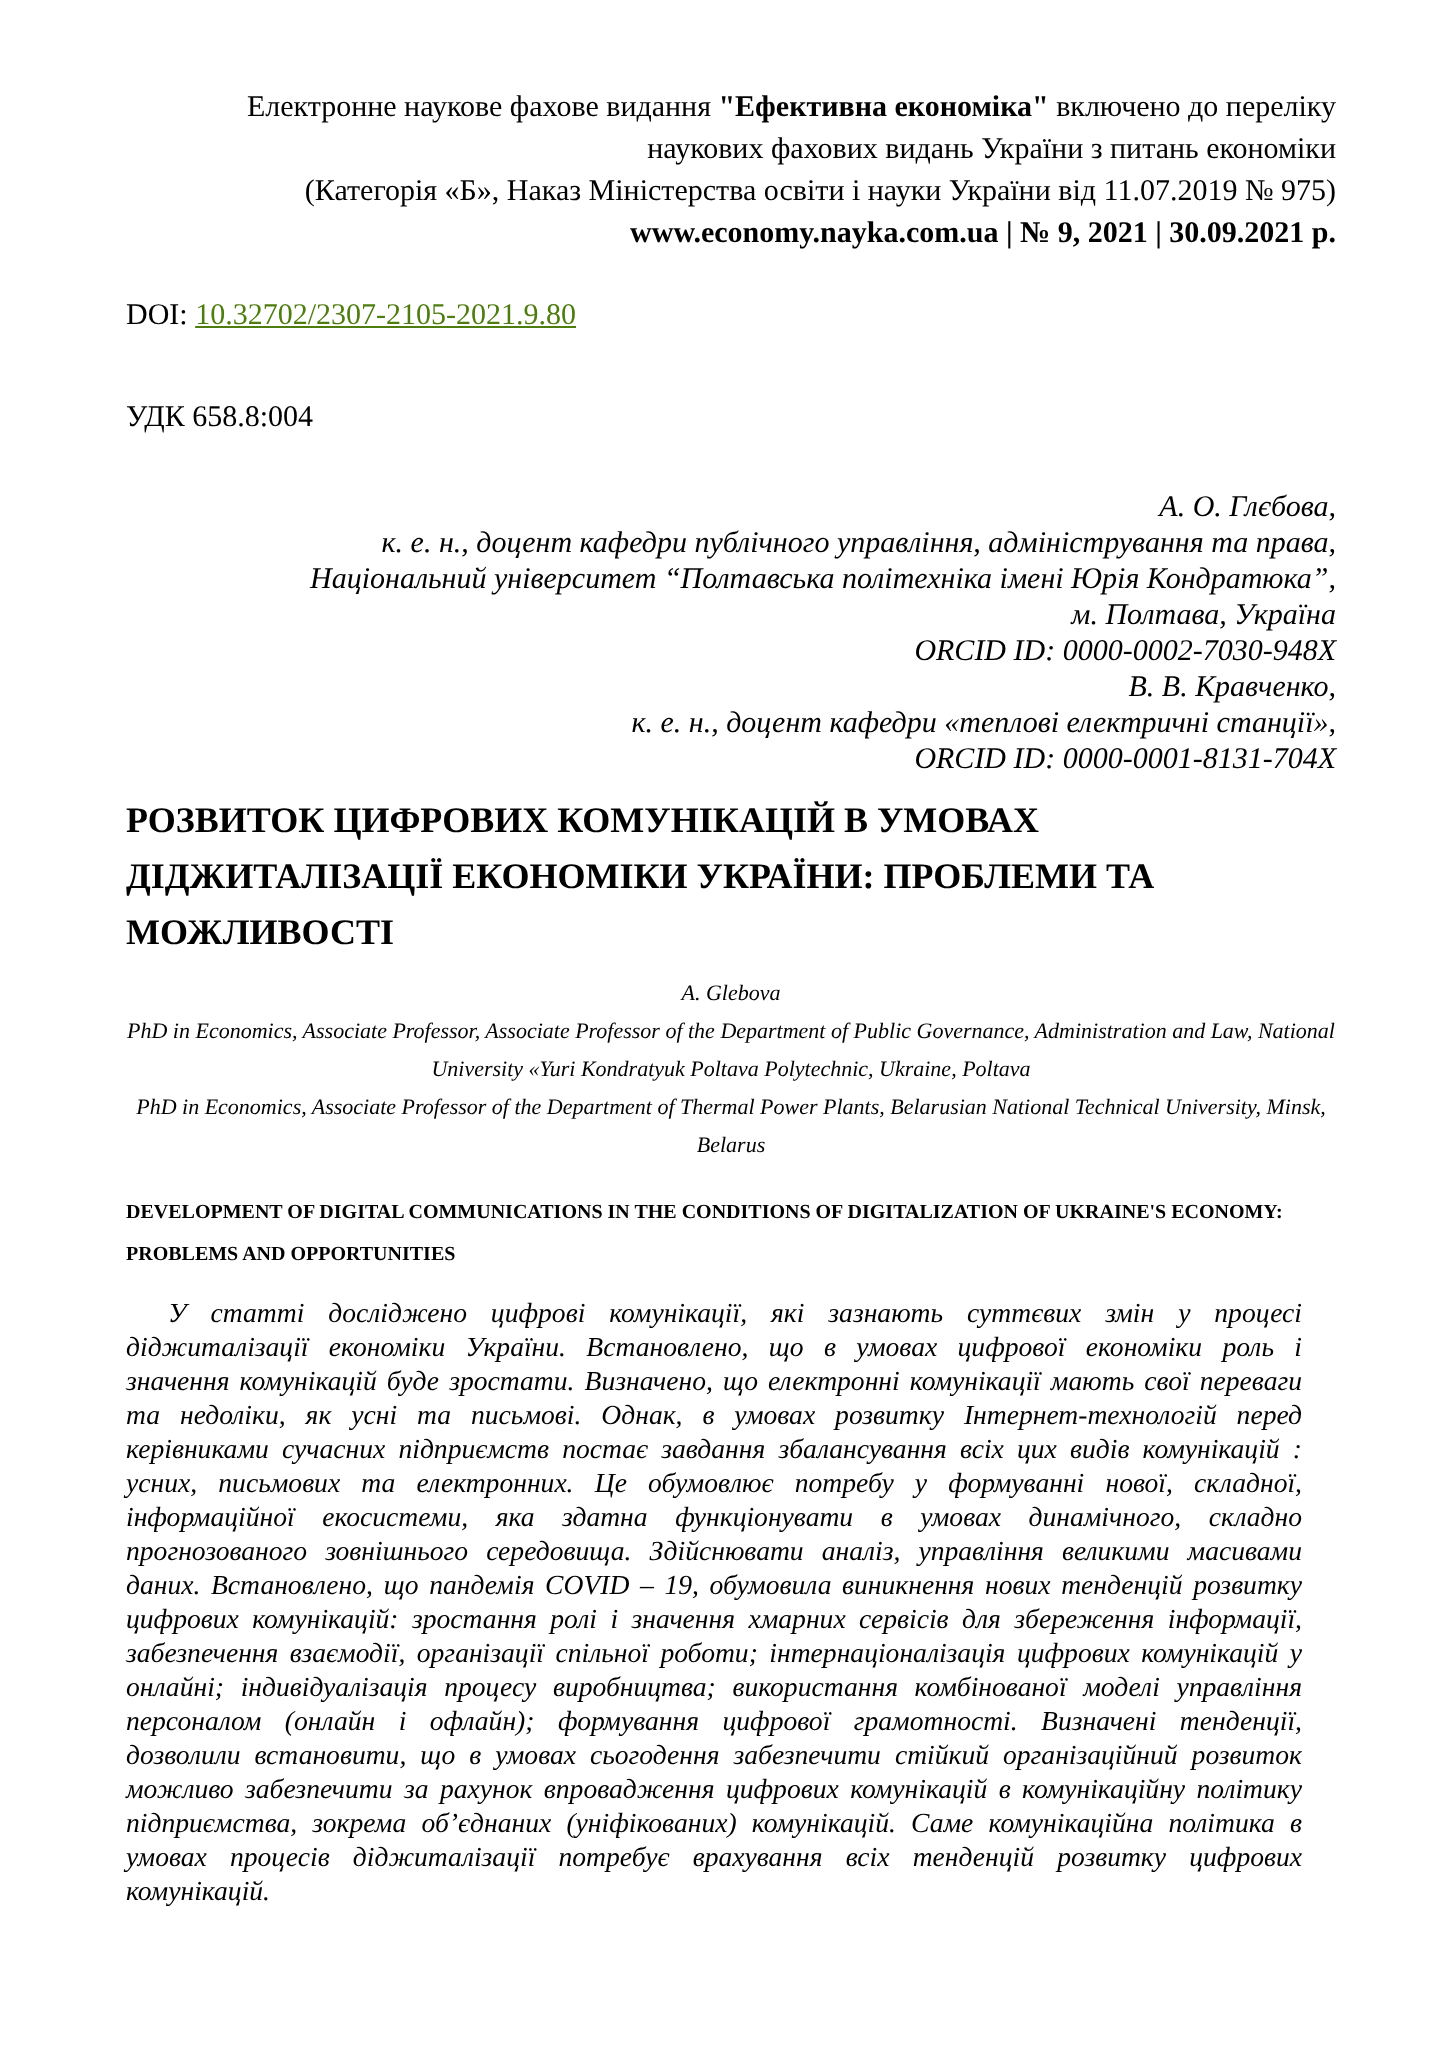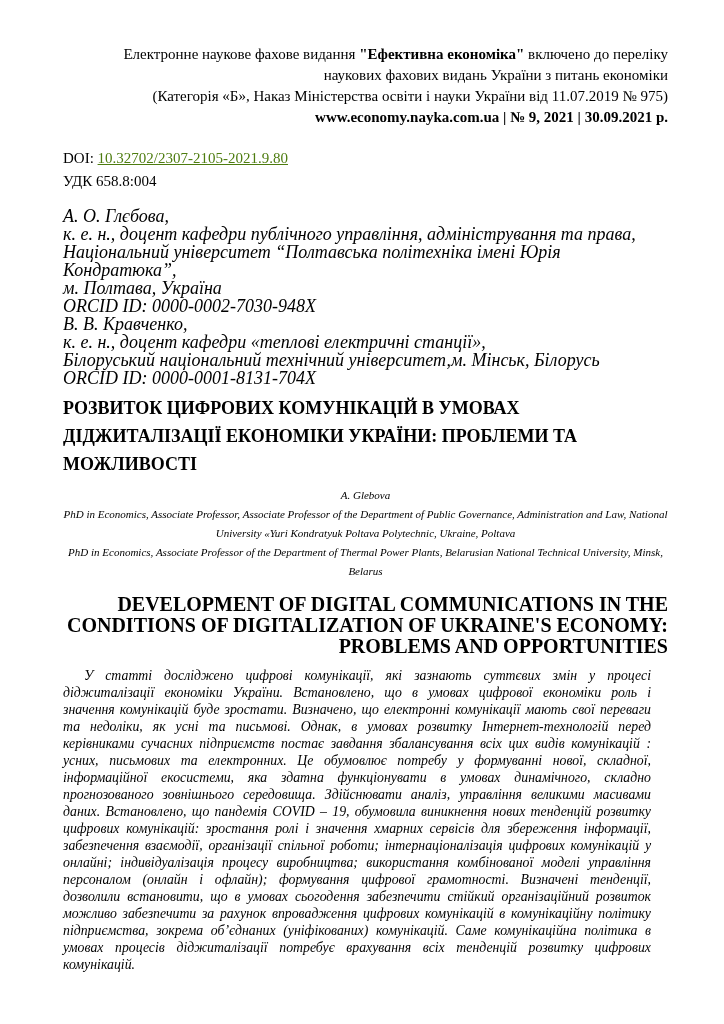--- a/index.html
+++ b/index.html
@@ -30,49 +30,49 @@
     margin-top: 20px;
     font-size: 15px;
     line-height: 21px;
   }
   .doi-link {
     color: #4d7c0f;
     text-decoration: underline;
     cursor: pointer;
   }
   .udk-row {
-    margin-top: 2px;
+    margin-top: 30px;
     font-size: 15px;
     line-height: 21px;
   }
   .authors-ua {
-    margin-top: 15px;
-    text-align: left;
+    margin-top: 25px;
+    text-align: right;
     font-style: italic;
-    font-size: 18px;
+    font-size: 15px;
     line-height: 18px;
   }
   .title-ua {
     margin: 7px 0 0 0;
     font-weight: bold;
     font-size: 18px;
     line-height: 28px;
   }
   .authors-en {
     margin-top: 8px;
     text-align: center;
     font-style: italic;
     font-size: 11px;
     line-height: 19px;
   }
   .title-en {
     margin: 13px 0 0 0;
-    text-align: right;
+    text-align: left;
     font-weight: bold;
-    font-size: 20px;
+    font-size: 10px;
     line-height: 21px;
   }
   .abstract {
     margin: 10px 17px 0 0;
     text-align: justify;
     font-style: italic;
     font-size: 13.8px;
     line-height: 17px;
     text-indent: 21px;
     word-spacing: 1.5px;
@@ -95,21 +95,20 @@
   <div class="udk-row">УДК 658.8:004</div>
 
   <div class="authors-ua">
     <div>А. О. Глєбова,</div>
     <div>к. е. н., доцент кафедри публічного управління, адміністрування та права,</div>
     <div>Національний університет “Полтавська політехніка імені Юрія Кондратюка”,</div>
     <div>м. Полтава, Україна</div>
     <div>ORCID ID: 0000-0002-7030-948X</div>
     <div>В. В. Кравченко,</div>
     <div>к. е. н., доцент кафедри «теплові електричні станції»,</div>
-    <div>Білоруський національний технічний університет,м. Мінськ, Білорусь</div>
     <div>ORCID ID: 0000-0001-8131-704X</div>
   </div>
 
   <h1 class="title-ua">РОЗВИТОК ЦИФРОВИХ КОМУНІКАЦІЙ В УМОВАХ ДІДЖИТАЛІЗАЦІЇ ЕКОНОМІКИ УКРАЇНИ: ПРОБЛЕМИ ТА МОЖЛИВОСТІ</h1>
 
   <div class="authors-en">
     <div>A. Glebova</div>
     <div>PhD in Economics, Associate Professor, Associate Professor of the Department of  Public Governance, Administration and Law, National University  «Yuri Kondratyuk Poltava Polytechnic, Ukraine, Poltava</div>
     <div>PhD in Economics, Associate Professor of the Department of Thermal Power Plants, Belarusian National Technical University, Minsk, Belarus</div>
   </div>

